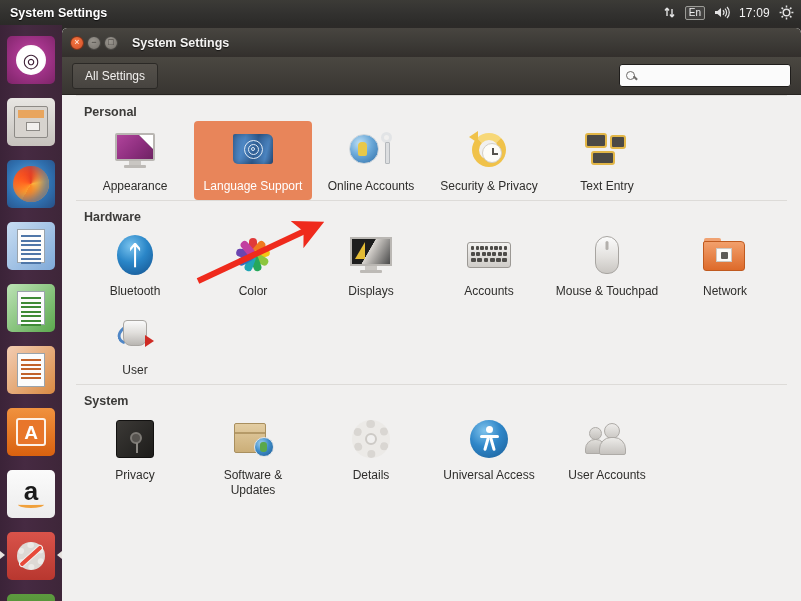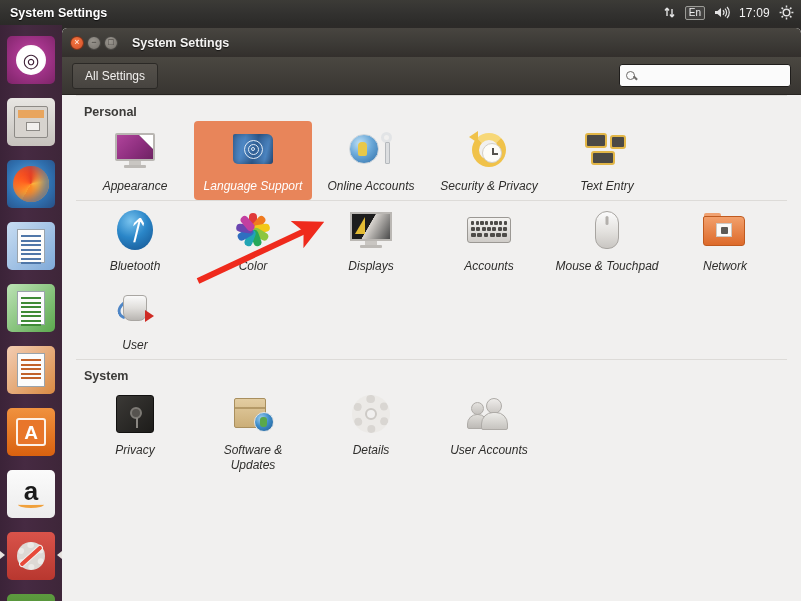--- a/index.html
+++ b/index.html
@@ -152,21 +152,21 @@
   #content { height:506px; background:#f1f0ef; padding:0 14px; overflow:hidden; position:relative; }
   .section-head {
     font-size:12.5px; font-weight:bold; color:#3c3b39;
     padding:9px 0 2px 8px;
   }
   .section-rule { height:1px; background:#dddbd8; margin:0 0 0 0; }
   .grid { display:flex; flex-wrap:wrap; }
   .cell {
     width:118px; padding:5px 2px 6px; margin:0;
     display:flex; flex-direction:column; align-items:center;
-    border-radius:4px; cursor:pointer;font-style:italic;
+    border-radius:4px; cursor:pointer;
   }
   .cell.selected { background:#e8855a; }
   .cell .ico { width:48px; height:48px; display:flex; align-items:center; justify-content:center; position:relative; }
   .cell .cap {
     margin-top:5px; font-size:12px; color:#2f2e2c; text-align:center;
     line-height:15px; max-width:106px;
   }
   .cell.selected .cap { color:#ffffff; }
 
   
@@ -538,20 +538,21 @@
               <div class="b b1"></div>
               <div class="b b2"></div>
               <div class="b b3"></div>
             </div>
         </div>
         <div class="cap">Text Entry</div>
       </div>
     </div>
 
     <div class="section-rule"></div>
+    <div class="section-head">Hardware</div>
     <div class="grid">
 
       <div class="cell">
         <div class="ico">
             <div class="bt">ᛏ</div>
           </div>
         <div class="cap">Bluetooth</div>
       </div>
 
       <div class="cell">
@@ -675,20 +676,31 @@
       </div>
 
       <div class="cell">
         <div class="ico">
             <div class="gearbig"></div>
           </div>
         <div class="cap">Details</div>
       </div>
 
 
+      <div class="cell">
+        <div class="ico">
+          <div class="ua">
+              <div class="head"></div>
+              <div class="body2"></div>
+              <div class="leg l"></div>
+              <div class="leg r"></div>
+            </div>
+        </div>
+        <div class="cap">Universal Access</div>
+      </div>
 
       <div class="cell">
         <div class="ico">
           <div class="users">
               <div class="back-h"></div>
               <div class="back-b"></div>
               <div class="front-h"></div>
               <div class="front-b"></div>
             </div>
         </div>

